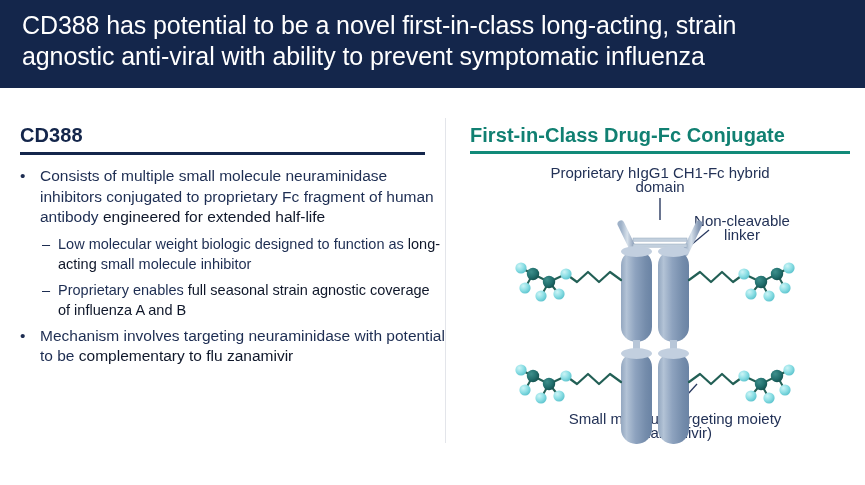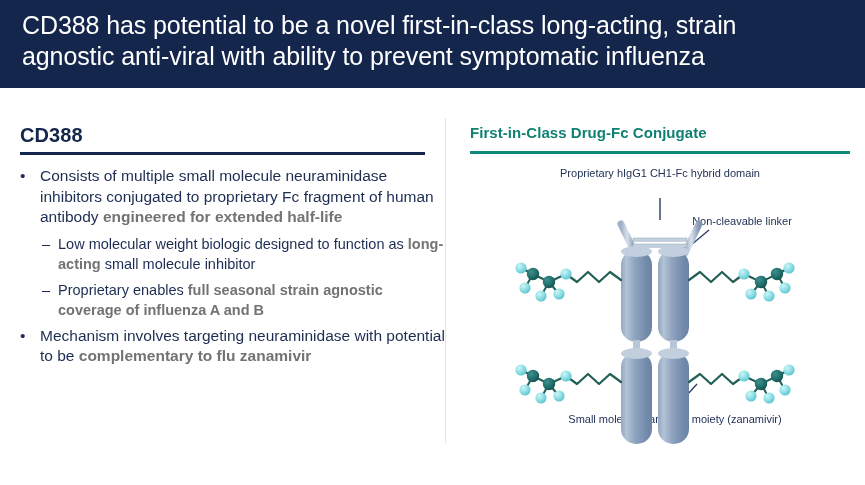--- a/index.html
+++ b/index.html
@@ -22,37 +22,37 @@
   .rule-left{position:absolute;left:20px;top:64px;width:405px;height:3px;
              background:#14264b;}
 
   .bullets{position:absolute;left:0;top:78px;width:445px;}
   .lvl1{position:relative;margin:0 0 6px 0;padding-left:40px;
         font-size:15.5px;line-height:20.5px;color:#1d2d52;}
   .lvl1 .mk{position:absolute;left:20px;top:0px;font-size:15.5px;line-height:20.5px;color:#1d2d52;}
   .lvl2{position:relative;margin:0 0 6px 0;padding-left:58px;
         font-size:14.5px;line-height:20px;color:#1d2d52;}
   .lvl2 .mk{position:absolute;left:42px;top:0px;font-size:14.5px;line-height:20px;color:#1d2d52;}
-  .lvl1 b,.lvl2 b{font-weight:bold;color:#737373;}
+  .lvl1 b,.lvl2 b{font-weight:normal;color:#0f172a;}
 
   .divider{position:absolute;left:445px;top:118px;width:1px;height:325px;
            background:#e3e5ea;}
 
   
   .col-right{position:absolute;left:445px;top:88px;width:420px;height:397px;}
-  .h-right{position:absolute;left:25px;top:36px;font-size:15px;font-weight:bold;
+  .h-right{position:absolute;left:25px;top:36px;font-size:20px;font-weight:bold;
            color:#118072;letter-spacing:0.05px;}
   .rule-right{position:absolute;left:25px;top:63px;width:380px;height:2.5px;
               background:#128a79;}
 
   .figure{position:absolute;left:0;top:70px;width:420px;height:320px;}
   .fig-svg{position:absolute;left:0;top:0;}
 
   .cap{position:absolute;text-align:center;color:#233257;
-       font-size:11px;line-height:14px;}
+       font-size:15px;line-height:14px;}
   .cap-top{left:85px;top:8px;width:260px;}
   .cap-linker{left:242px;top:56px;width:110px;}
   .cap-bottom{left:120px;top:254px;width:220px;}
 
   
   .footer{position:absolute;left:0;top:450px;width:865px;height:35px;}
 </style>
 </head>
 <body>
 

